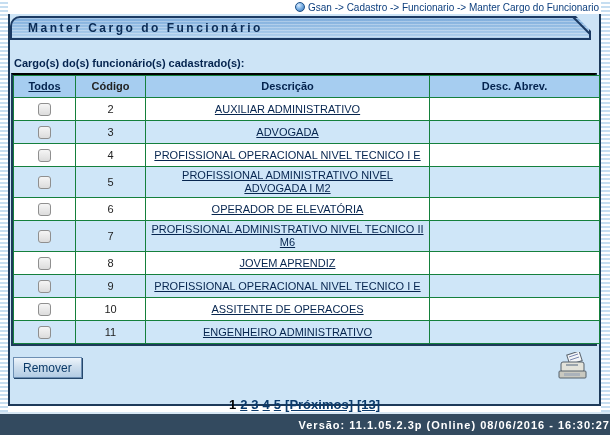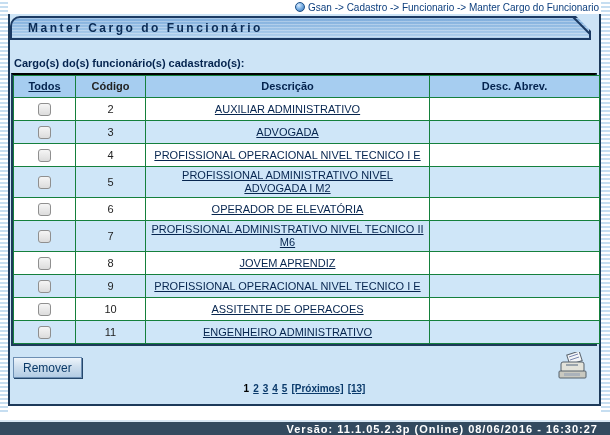--- a/index.html
+++ b/index.html
@@ -39,26 +39,26 @@
   .c-desc a{color:#06254f;text-decoration:underline;}
   input[type=checkbox]{appearance:none;-webkit-appearance:none;width:13px;height:13px;margin:0;background:linear-gradient(to bottom,#f5f5f5,#dcdcdc);border:1px solid #8f8f8f;border-radius:3px;vertical-align:middle;}
 
   
   .actions{display:flex;gap:6px;margin:11px 0 0 3px;}
   .btn{font-family:"Liberation Sans",sans-serif;font-size:12px;color:#0b3a68;height:21px;padding:0 9px;background:linear-gradient(180deg,#eef5fb 0%,#cfdfee 45%,#b3cce4 100%);border:1px solid #6d8fb3;box-shadow:1px 1px 0 #25476c;cursor:pointer;}
 
   .printer{position:absolute;right:10px;bottom:22px;width:32px;height:30px;cursor:pointer;}
 
   
-  .pagination{text-align:center;margin-top:5px;font-size:10px;font-weight:bold;color:#000;}
+  .pagination{text-align:center;margin-top:19px;font-size:13px;font-weight:bold;color:#000;}
   .pagination a{color:#0a3a6b;text-decoration:underline;margin:0 2px;}
   .pagination .cur{margin:0 2px;color:#000;}
 
   
-  .footer{position:absolute;left:0;right:0;bottom:0;height:15px;background:#334a5f;border-top:2px solid #d7e7f4;box-sizing:border-box;display:flex;align-items:center;justify-content:flex-end;padding-right:12px;}
+  .footer{position:absolute;left:0;right:0;bottom:0;height:23px;background:#334a5f;border-top:2px solid #d7e7f4;box-sizing:border-box;display:flex;align-items:center;justify-content:flex-end;padding-right:0;}
   .footer span{color:#ffffff;font-size:11px;font-weight:bold;letter-spacing:1px;}
 </style>
 </head>
 <body>
 
 <div id="screen">
 
   <div class="edge left"></div>
   <div class="edge right"></div>
 

